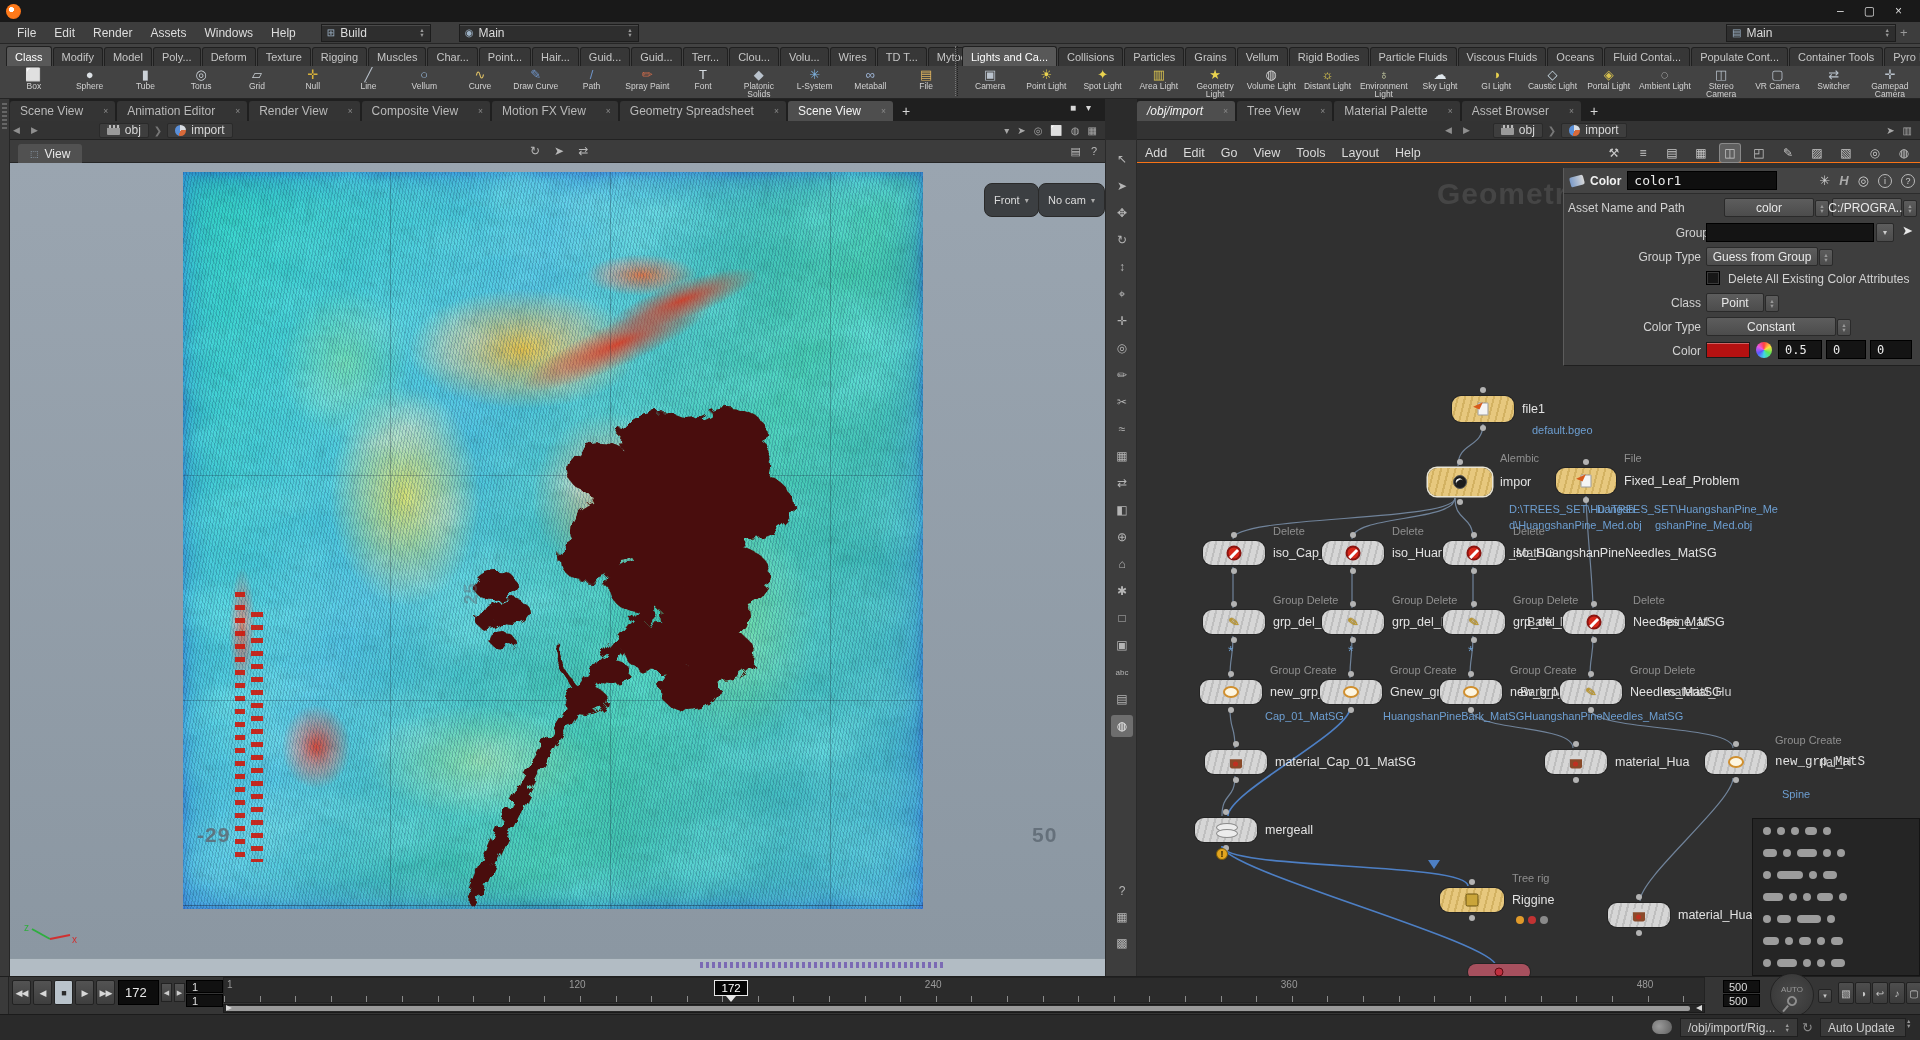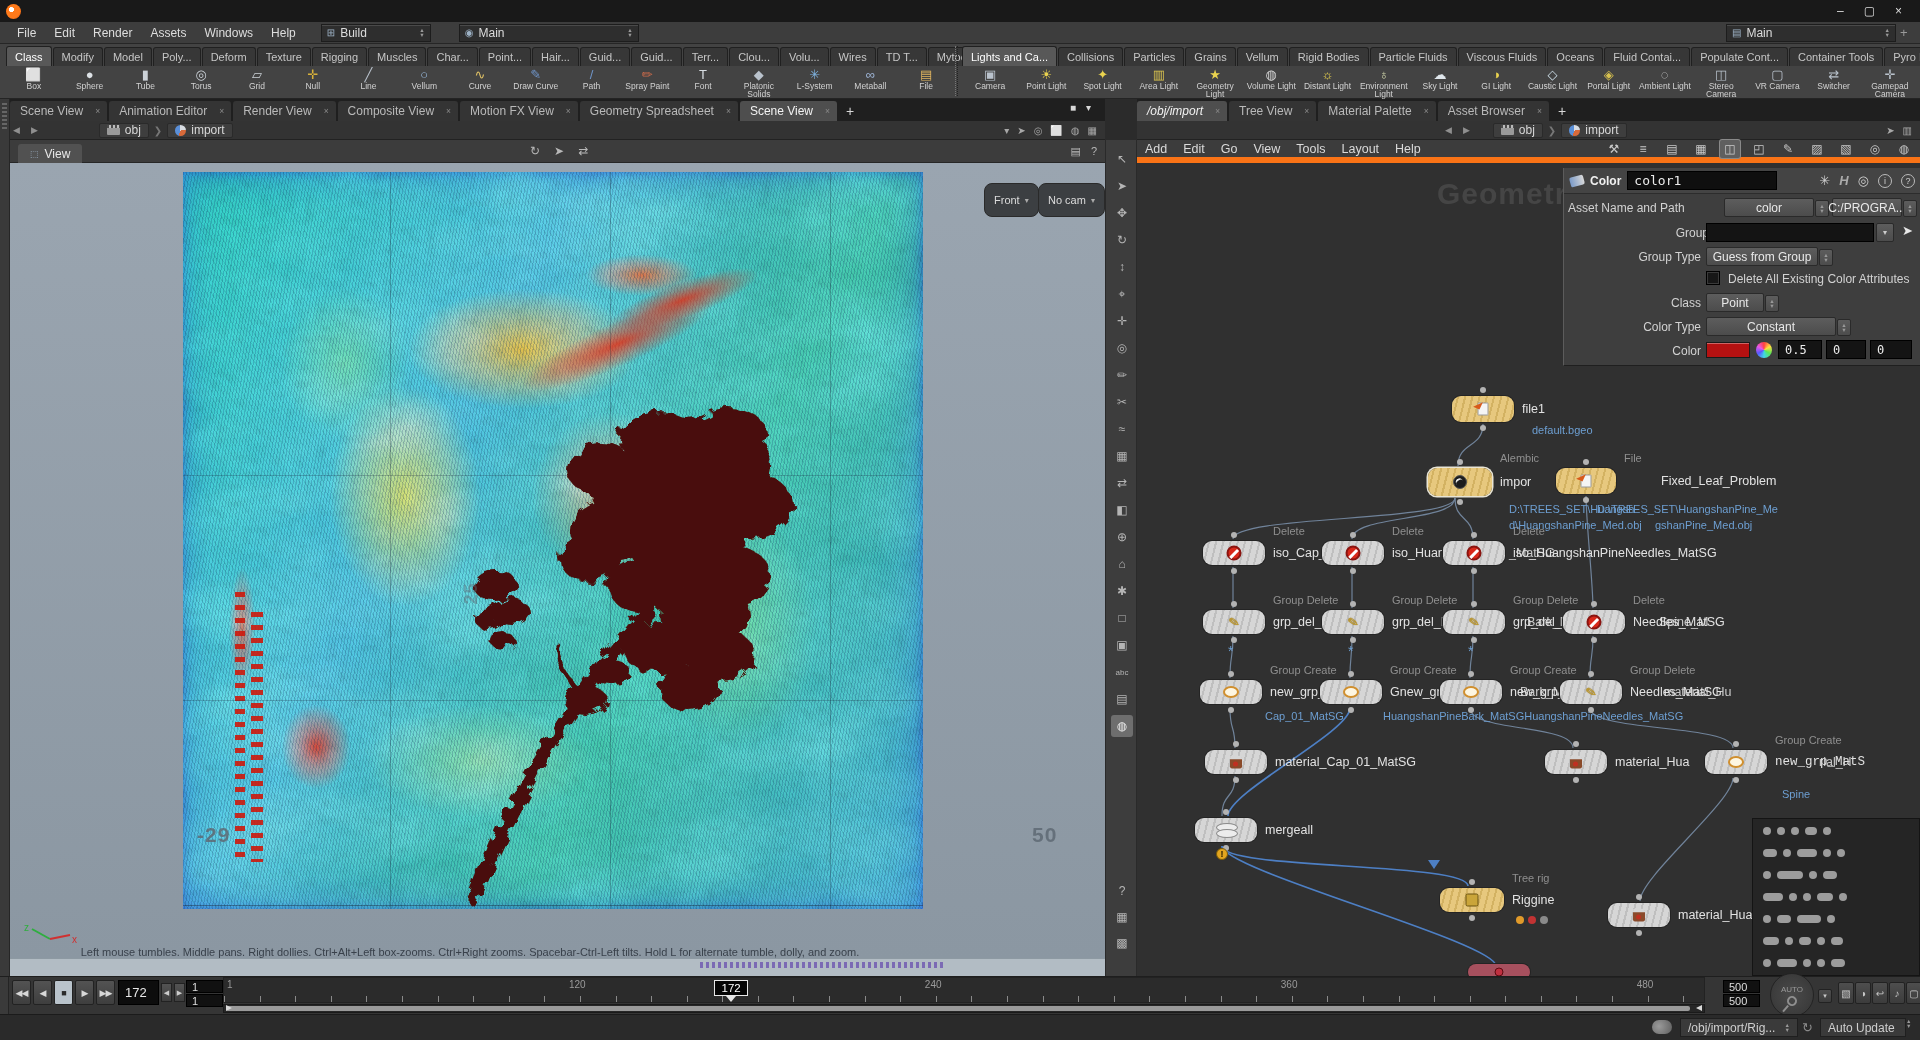--- a/index.html
+++ b/index.html
@@ -25,21 +25,21 @@
   .shelf-tab.active{background:#585858;color:#ffffff;padding-top:4px}
   .shelf-plus{color:#cccccc;font-size:13px;padding:0 5px}
   .shelf-tools{position:absolute;top:22px;height:33px;display:flex;align-items:flex-start}
   .tool{display:flex;flex-direction:column;align-items:center;justify-content:flex-start;min-width:44px;max-width:60px;padding:1px 4px 0}
   .tool .tglyph{font-size:13px;line-height:15px;height:15px}
   .tool .tlabel{font-size:8.5px;line-height:8px;color:#d2d2d2;text-align:center;white-space:normal;width:54px}
   .shelf-divider{position:absolute;top:2px;height:50px;width:3px;left:955px;border-left:1px dotted #777;border-right:1px dotted #222}
 
   
   .pane-tabs{position:absolute;height:22px;background:#1f1f1f;display:flex;align-items:flex-end;font-size:12px;overflow:hidden}
-  .ptab{background:#343434;border-radius:3px 3px 0 0;padding:3px 7px 3px 10px;margin-right:2px;color:#b9b9b9;display:flex;align-items:center;gap:12px;white-space:nowrap}
+  .ptab{background:#343434;border-radius:3px 3px 0 0;padding:3px 7px 3px 10px;margin-right:2px;color:#b9b9b9;display:flex;align-items:center;gap:20px;white-space:nowrap}
   .ptab.active{background:#4e4e4e;color:#f2f2f2}
   .ptab .x{font-size:8.5px;color:#8a8a8a}
   .ptab.italic{font-style:italic}
   .ptab-plus{color:#d8d8d8;font-size:14px;padding:2px 7px}
   .pathbar{position:absolute;height:19px;background:#333333;border-bottom:1px solid #222;display:flex;align-items:center;gap:5px;font-size:12px;color:#d8d8d8}
   .navarr{font-size:9px;color:#8f8f8f;padding:0 3px}
   .chip{display:flex;align-items:center;gap:5px;background:#3e3e3e;border:1px solid #2a2a2a;border-radius:2px;padding:0 7px;height:15px}
   .clapper{width:13px;height:10px;background:#9a9a9a;border-radius:1px;position:relative}
   .clapper::before{content:"";position:absolute;top:0;left:0;width:13px;height:3px;background:repeating-linear-gradient(90deg,#4a4a4a 0 2px,#bbb 2px 4px)}
   .geoicon{width:11px;height:11px;border-radius:50%;background:conic-gradient(#d8dce2 0 90deg,#d86a3a 90deg 200deg,#5a8fd8 200deg 360deg)}
@@ -79,21 +79,21 @@
   #vp-bottomstrip .kdash{position:absolute;left:690px;top:3px;width:245px;height:6px;background:repeating-linear-gradient(90deg,#7b6ab4 0 3px,transparent 3px 6px)}
   #leftstrip{left:0;top:99px;width:10px;height:877px;background:#3a3a3a;border-right:1px solid #262626;position:absolute}
   #leftstrip::before{content:"";position:absolute;left:2px;top:4px;width:5px;height:26px;background:repeating-linear-gradient(#666 0 2px,#3a3a3a 2px 4px)}
 
   
   #vtoolbar{left:1105px;top:140px;width:32px;height:836px;background:#3d3d3d;border-left:1px solid #2a2a2a;border-right:1px solid #2a2a2a;position:absolute}
   .vt-icon{position:absolute;left:5px;width:22px;height:22px;display:flex;align-items:center;justify-content:center;color:#b5b5b5;font-size:12px;border-radius:3px}
   .vt-icon.hl{background:#6e6e6e;color:#f0f0f0}
 
   
-  #net-menu{left:1137px;top:140px;width:783px;height:23px;background:#3c3c3c;border-bottom:6px solid #f97316;position:absolute;display:flex;align-items:flex-start;font-size:12.5px;color:#dadada}
+  #net-menu{left:1137px;top:140px;width:783px;height:23px;background:#3c3c3c;border-bottom:1px solid #f97316;position:absolute;display:flex;align-items:flex-end;font-size:12.5px;color:#dadada}
   #net-menu .menu-item{padding:2px 8px}
   .nmicons{margin-left:auto;display:flex;align-items:center;gap:9px;padding-right:6px;color:#c9c9c9;font-size:12px}
   .nmicon{width:20px;height:18px;display:flex;align-items:center;justify-content:center;border-radius:2px}
   .nmicon.active{background:#5f5f5f;box-shadow:0 0 0 1px #8a8a8a}
   #net-canvas{left:1137px;top:163px;width:783px;height:813px;background:#303030;position:absolute;overflow:hidden}
   #net-watermark{position:absolute;left:300px;top:14px;font-size:30px;font-weight:bold;color:#454545;letter-spacing:1px}
 
   .node{position:absolute;border-radius:9px;box-shadow:0 0 0 1px #242424}
   .node.gray{background:repeating-linear-gradient(104deg,#d6d6d6 0 5px,#bfbfbf 5px 7px)}
   .node.tan{background:repeating-linear-gradient(104deg,#e7c87e 0 5px,#d3b262 5px 7px)}
@@ -559,21 +559,20 @@
         <span class="ch">▾</span>
     </div>
 
     <svg width="60" height="40" style="position:absolute;left:10px;top:758px">
       <line x1="30" y1="18" x2="12" y2="8" stroke="#2fae3f" stroke-width="2"></line>
       <line x1="30" y1="18" x2="50" y2="14" stroke="#d03030" stroke-width="2"></line>
       <text x="4" y="10" fill="#2fae3f" font-size="10">z</text>
       <text x="52" y="22" fill="#d03030" font-size="10">x</text>
     </svg>
 
-    <div id="vp-help">Left mouse tumbles. Middle pans. Right dollies. Ctrl+Alt+Left box-zooms. Ctrl+Right zooms. Spacebar-Ctrl-Left tilts. Hold L for alternate tumble, dolly, and zoom.</div>
   </div>
 
   <div id="vp-bottomstrip">
     <div class="kdash"></div>
   </div>
   <div id="leftstrip"></div>
 
   <div id="vtoolbar">
       <div class="vt-icon" style="top: 8px;">↖</div>
       <div class="vt-icon" style="top: 35px;">➤</div>
@@ -697,21 +696,21 @@
         <div class="nlabel" style="left: 385px; top: 238.5px;">file1</div>
         <div class="node tan sel" style="left: 291px; top: 305px; width: 64px; height: 28px;">
           <div class="nbadge b-alembic"></div>
         </div>
         <div class="ntype" style="left: 363px; top: 289px;">Alembic</div>
         <div class="nlabel" style="left: 363px; top: 311.5px;">impor</div>
         <div class="node tan" style="left: 419px; top: 305px; width: 60px; height: 26px;">
           <div class="nbadge b-page"></div>
         </div>
         <div class="ntype" style="left: 487px; top: 289px;">File</div>
-        <div class="nlabel" style="left: 487px; top: 310.5px; margin-left: 37px;">Fixed_Leaf_Problem</div>
+        <div class="nlabel" style="left: 487px; top: 310.5px;">Fixed_Leaf_Problem</div>
         <div class="node gray" style="left: 66px; top: 378px; width: 62px; height: 24px;">
           <div class="nbadge b-delete"></div>
         </div>
         <div class="ntype" style="left: 136px; top: 362px;">Delete</div>
         <div class="nlabel" style="left: 136px; top: 382.5px;">iso_Cap_01_M</div>
         <div class="node gray" style="left: 185px; top: 378px; width: 62px; height: 24px;">
           <div class="nbadge b-delete"></div>
         </div>
         <div class="ntype" style="left: 255px; top: 362px;">Delete</div>
         <div class="nlabel" style="left: 255px; top: 382.5px;">iso_Huangsha</div>

